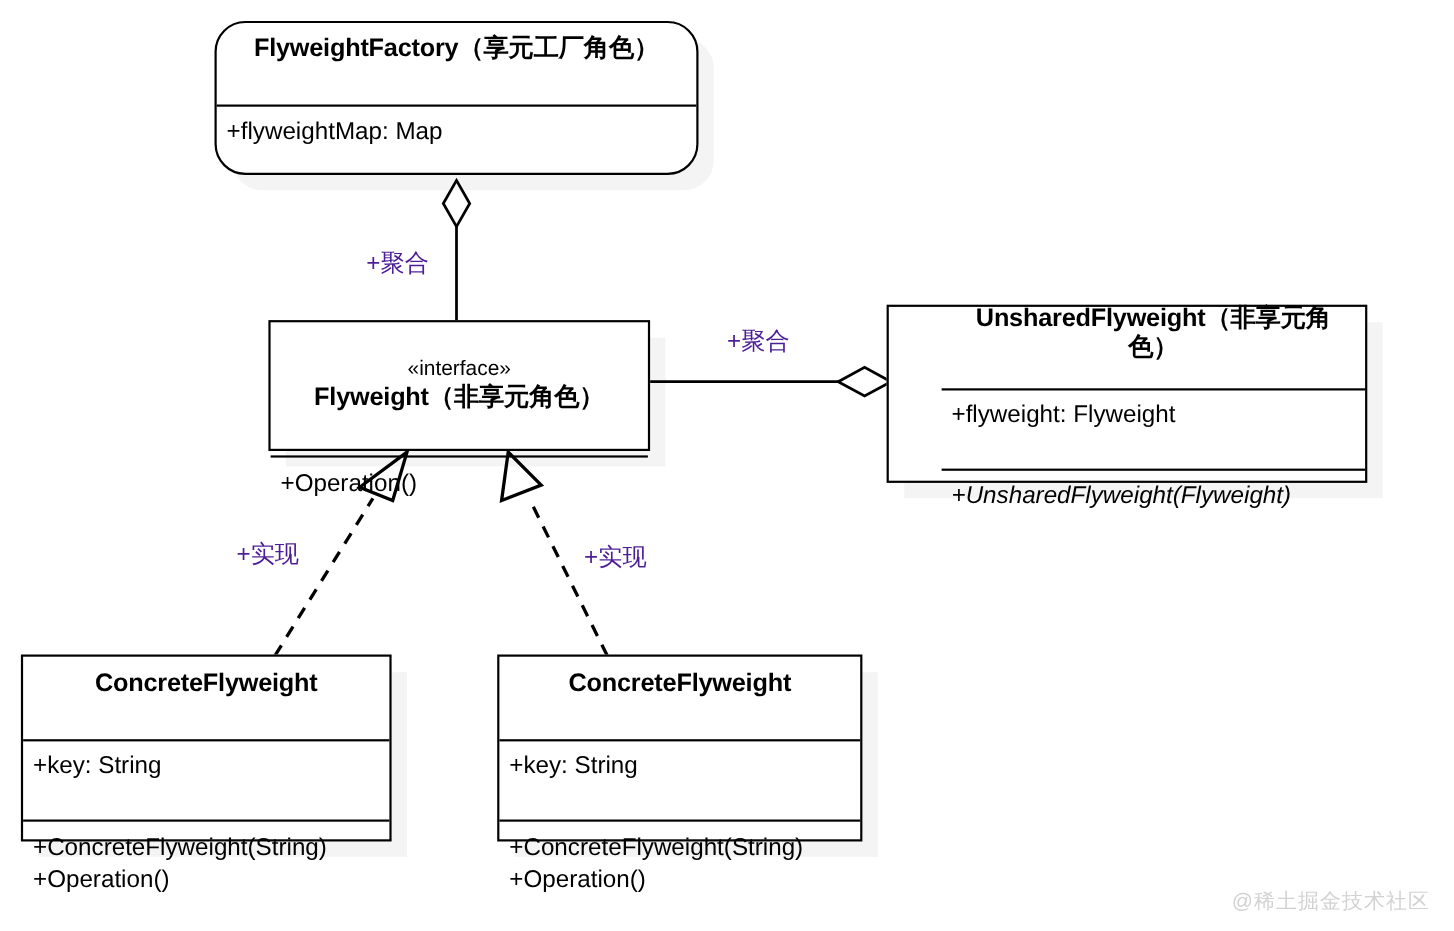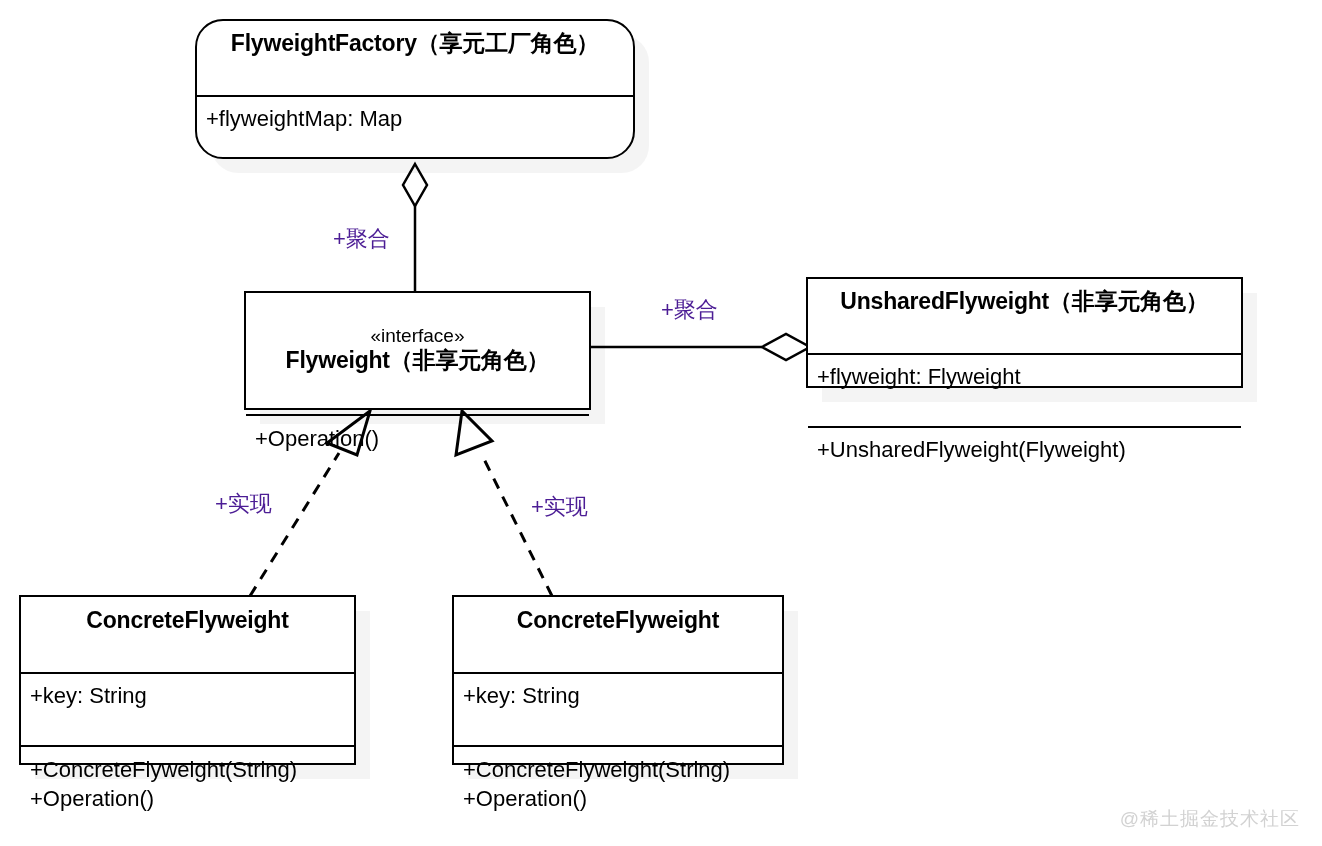--- a/index.html
+++ b/index.html
@@ -122,28 +122,28 @@
   <div class="uml-box" style="left:244px; top:291px; width:347px; height:119px;">
     <div class="compartment" style="height:72px;margin-top:21px;">
       <div class="stereo">«interface»</div>
       <div class="hdr">Flyweight（非享元角色）</div>
     </div>
     <div class="compartment" style="height:47px;">
       <div class="member">+Operation()</div>
     </div>
   </div>
 
-  <div class="uml-box" style="left:806px; top:277px; width:437px; height:111px;">
+  <div class="uml-box" style="left:806px; top:277px; width:437px; height:162px;padding-left:48px;">
     <div class="compartment" style="height:46px;">
       <div class="hdr">UnsharedFlyweight（非享元角色）</div>
     </div>
     <div class="compartment" style="height:45px;">
       <div class="member">+flyweight: Flyweight</div>
     </div>
-    <div class="compartment" style="height:46px;">
+    <div class="compartment" style="height:46px;font-style:italic;">
       <div class="member">+UnsharedFlyweight(Flyweight)</div>
     </div>
   </div>
 
   <div class="uml-box" style="left:19px; top:595px; width:337px; height:170px;">
     <div class="compartment" style="height:47px;">
       <div class="hdr">ConcreteFlyweight</div>
     </div>
     <div class="compartment" style="height:45px;">
       <div class="member">+key: String</div>

